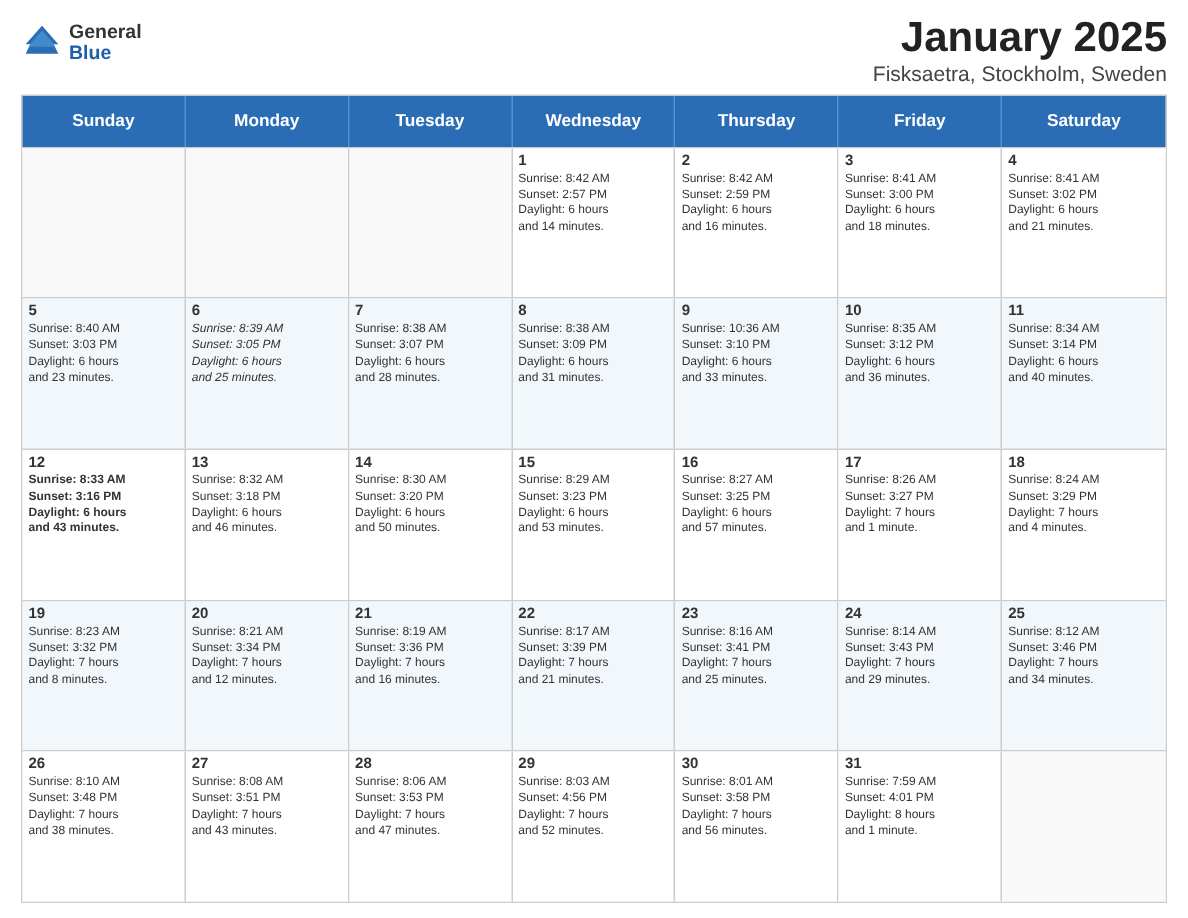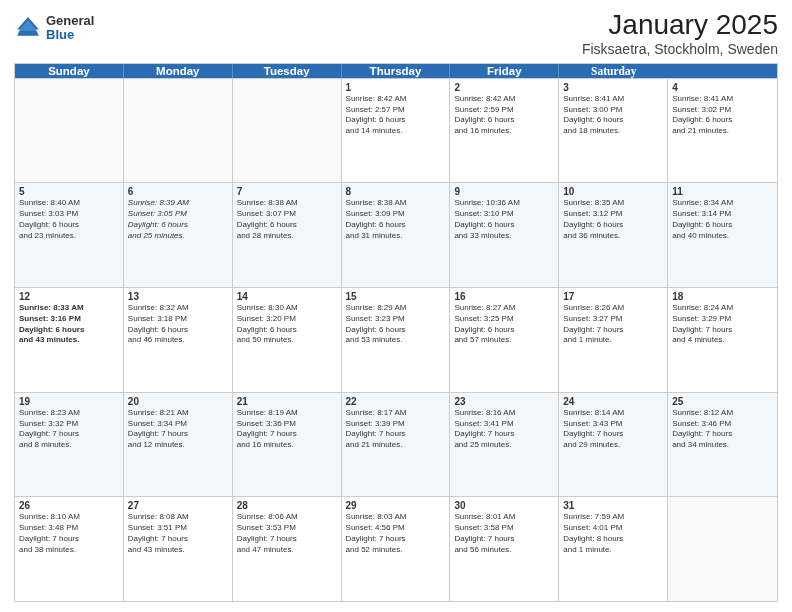--- a/index.html
+++ b/index.html
@@ -40,21 +40,21 @@
     .logo-icon {
       width: 28px;
       height: 28px;
       margin-right: 4px;
     }
     .title-block {
       text-align: right;
     }
     .title-block h1 {
       font-size: 28px;
-      font-weight: normal;
+      font-weight: bold;
       color: #222;
       line-height: 1.1;
     }
     .title-block h2 {
       font-size: 14px;
       font-weight: normal;
       color: #444;
     }
     .calendar {
       flex: 1;
@@ -64,25 +64,25 @@
     }
     .cal-header-row {
       display: grid;
       grid-template-columns: repeat(7, 1fr);
       background: #2a6db5;
     }
     .cal-header-cell {
       color: #fff;
       font-size: 11.5px;
       font-weight: bold;
-      padding: 1px 4px;
+      padding: 11px 4px;
       text-align: center;
       border-right: 1px solid #5590cc;
     }
-    .cal-header-cell:last-child { border-right: none; font-family: Liberation Serif, serif; }
+    .cal-header-cell:last-child { border-right: none; }
     .cal-body {
       flex: 1;
       display: flex;
       flex-direction: column;
     }
     .cal-week {
       display: grid;
       grid-template-columns: repeat(7, 1fr);
       flex: 1;
       border-top: 1px solid #ccc;
@@ -131,20 +131,21 @@
       <h1>January 2025</h1>
       <h2>Fisksaetra, Stockholm, Sweden</h2>
     </div>
   </div>
 
   <div class="calendar">
     <div class="cal-header-row">
     <div class="cal-header-cell">Sunday</div>
         <div class="cal-header-cell">Monday</div>
         <div class="cal-header-cell">Tuesday</div>
+        <div class="cal-header-cell">Wednesday</div>
         <div class="cal-header-cell">Thursday</div>
         <div class="cal-header-cell">Friday</div>
         <div class="cal-header-cell">Saturday</div>
       </div>
     <div class="cal-body">
     <div class="cal-week">
           <div class="cal-cell empty"></div>
           <div class="cal-cell empty"></div>
           <div class="cal-cell empty"></div>
           <div class="cal-cell">

